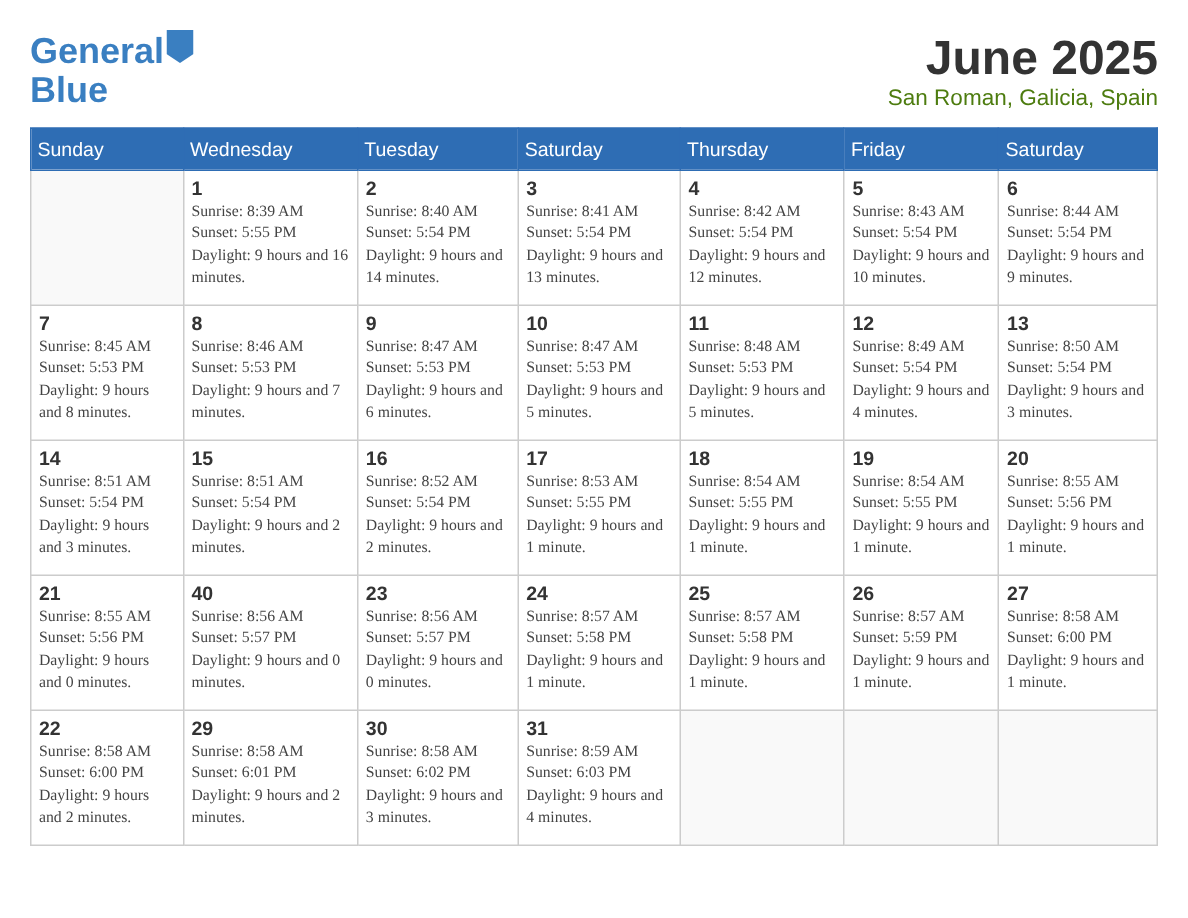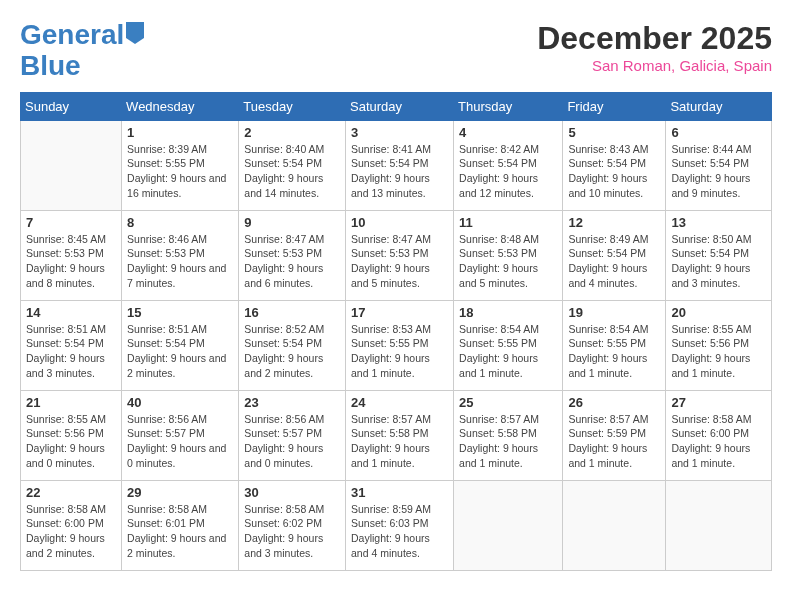--- a/index.html
+++ b/index.html
@@ -14,21 +14,21 @@
       display: flex;
       justify-content: space-between;
       align-items: flex-start;
       margin-bottom: 10px;
     }
     .logo {
       display: flex;
       align-items: center;
     }
     .logo-text {
-      font-size: 28px;
+      font-size: 24px;
       font-weight: bold;
       color: #333;
       line-height: 1.1;
     }
     .logo-text span {
       color: #3a7fc1;
     }
     .logo-icon {
       width: 18px;
       height: 22px;
@@ -38,21 +38,21 @@
     .title-block {
       text-align: right;
     }
     .month-title {
       font-size: 32px;
       font-weight: bold;
       color: #333;
     }
     .location {
       font-size: 15px;
-      color: #ec4899;
+      color: #4d7c0f;
     }
     table {
       width: 100%;
       border-collapse: collapse;
       font-size: 11px;
     }
     thead tr th {
       background-color: #2e6db4;
       color: #fff;
       padding: 6px 4px;
@@ -74,41 +74,42 @@
       font-size: 13px;
       font-weight: bold;
       color: #333;
       display: block;
       margin-bottom: 2px;
     }
     .day-info {
       color: #444;
       font-size: 10.5px;
       line-height: 1.4;
+      font-family: Liberation Serif, serif;
     }
     .empty-cell {
       background: #f9f9f9;
     }
   </style>
 </head>
 <body>
 
 <div class="header">
   <div class="logo">
     <div>
       <div class="logo-text">
         <span>General</span><svg class="logo-icon" viewBox="0 0 18 22">
             <polygon points="0,0 18,0 18,16 9,22 0,16" fill="#3a7fc1"></polygon>
           </svg>
       </div>
       <div class="logo-text"><span>Blue</span></div>
     </div>
   </div>
   <div class="title-block">
-    <div class="month-title">December 2025</div>
+    <div class="month-title">June 2025</div>
     <div class="location">San Roman, Galicia, Spain</div>
   </div>
 </div>
 
 <table>
   <thead>
     <tr>
     <th>Sunday</th>
         <th>Wednesday</th>
         <th>Tuesday</th>

